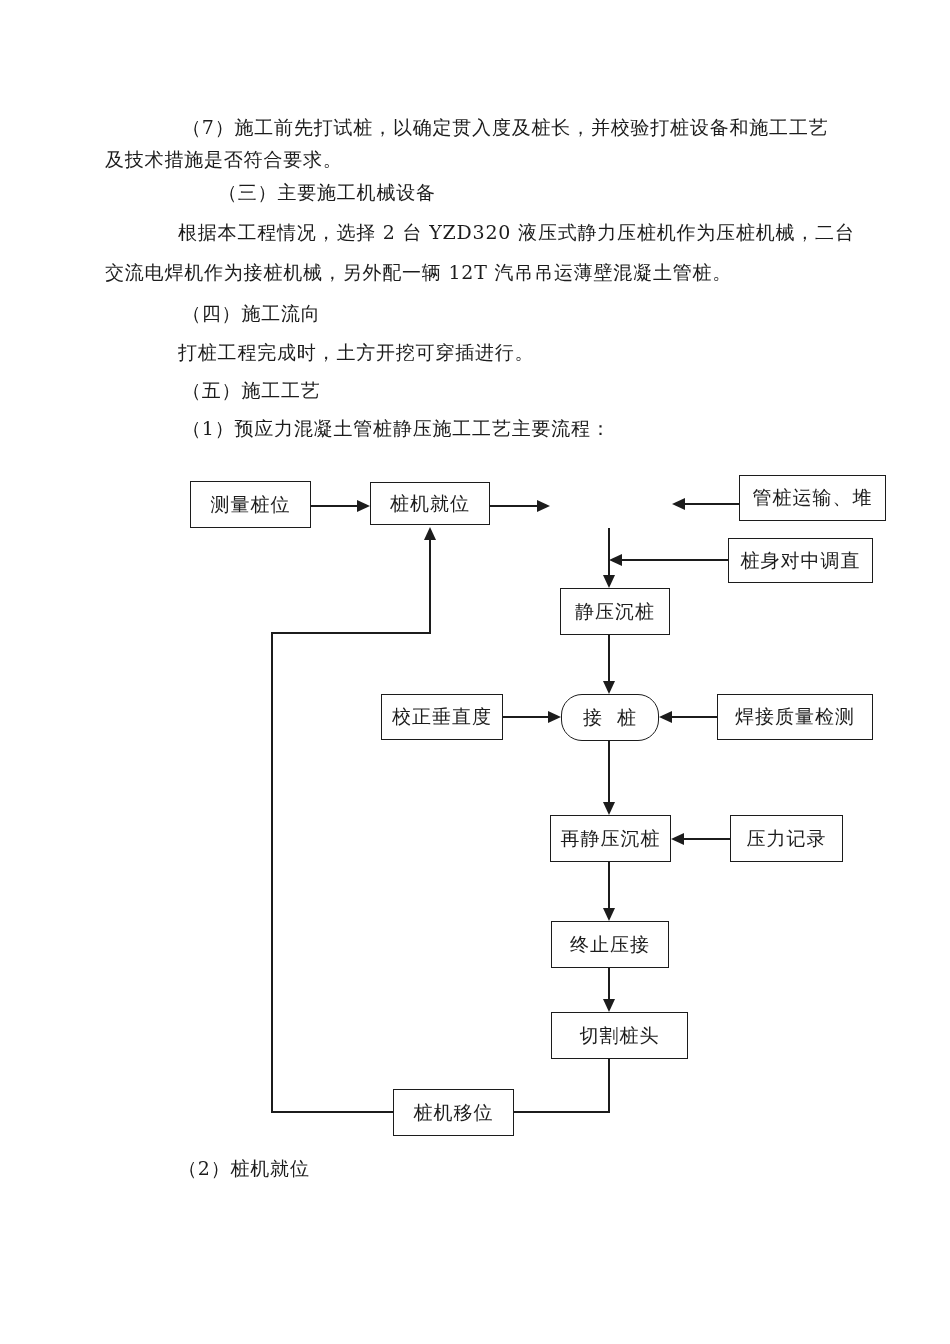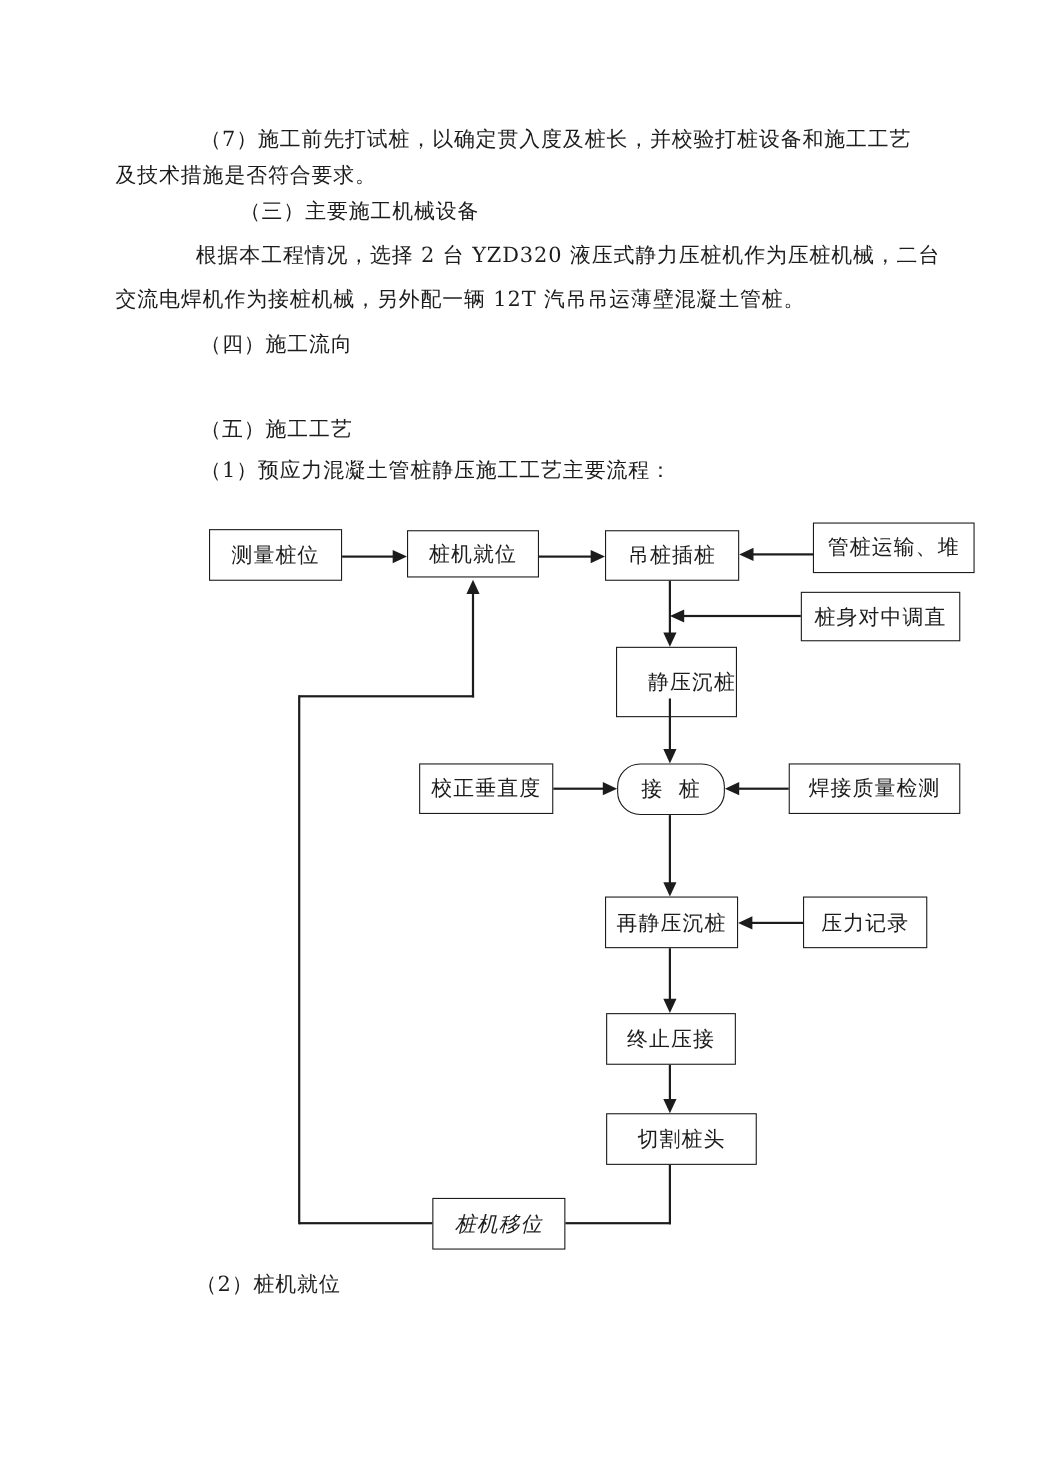--- a/index.html
+++ b/index.html
@@ -47,40 +47,38 @@
 <body>
 
 <div id="page">
 
   <div class="tl" style="left:182px; top:117px;">（7）施工前先打试桩，以确定贯入度及桩长，并校验打桩设备和施工工艺</div>
   <div class="tl" style="left:105px; top:149px;">及技术措施是否符合要求。</div>
   <div class="tl" style="left:182px; top:182px;margin-left:36px;">（三）主要施工机械设备</div>
   <div class="tl" style="left:178px; top:222px;">根据本工程情况，选择 2 台 YZD320 液压式静力压桩机作为压桩机械，二台</div>
   <div class="tl" style="left:105px; top:262px;">交流电焊机作为接桩机械，另外配一辆 12T 汽吊吊运薄壁混凝土管桩。</div>
   <div class="tl" style="left:182px; top:303px;">（四）施工流向</div>
+  <div class="tl" style="left:178px; top:342px;">打桩工程完成时，土方开挖可穿插进行。</div>
   <div class="tl" style="left:182px; top:380px;">（五）施工工艺</div>
   <div class="tl" style="left:182px; top:418px;">（1）预应力混凝土管桩静压施工工艺主要流程：</div>
   <div class="tl" style="left:178px; top:1158px;">（2）桩机就位</div>
 
   <div class="node" style="left:190px; top:481px; width:121px; height:47px;">
     <span>测量桩位</span>
   </div>
   <div class="node" style="left:370px; top:482px; width:120px; height:43px;">
     <span>桩机就位</span>
   </div>
-  <div class="node" style="left:550px; top:482px; width:122px; height:46px;">
-    <span>吊桩插桩</span>
-  </div>
   <div class="node" style="left:728px; top:538px; width:145px; height:45px;">
     <span>桩身对中调直</span>
   </div>
   <div class="node" style="left:739px; top:475px; width:147px; height:46px;">
     <span>管桩运输、堆</span>
   </div>
-  <div class="node" style="left:560px; top:588px; width:110px; height:64px;justify-content:flex-end;">
+  <div class="node" style="left:560px; top:588px; width:110px; height:47px;">
     <span>静压沉桩</span>
   </div>
   <div class="node" style="left:381px; top:694px; width:122px; height:46px;">
     <span>校正垂直度</span>
   </div>
   <div class="node" style="left:561px; top:694px; width:98px; height:47px;border-radius:21px;">
     <span>接  桩</span>
   </div>
   <div class="node" style="left:717px; top:694px; width:156px; height:46px;">
     <span>焊接质量检测</span>
@@ -90,21 +88,21 @@
   </div>
   <div class="node" style="left:730px; top:815px; width:113px; height:47px;">
     <span>压力记录</span>
   </div>
   <div class="node" style="left:551px; top:921px; width:118px; height:47px;">
     <span>终止压接</span>
   </div>
   <div class="node" style="left:551px; top:1012px; width:137px; height:47px;">
     <span>切割桩头</span>
   </div>
-  <div class="node" style="left:393px; top:1089px; width:121px; height:47px;font-style:italic;">
+  <div class="node" style="left:393px; top:1089px; width:121px; height:47px;">
     <span>桩机移位</span>
   </div>
 
   <div class="hline" style="left:311px; top:505px; width:47px;"></div>
   <div class="arr arr-right" style="left:357px; top:500px;"></div>
 
   <div class="hline" style="left:490px; top:505px; width:48px;"></div>
   <div class="arr arr-right" style="left:537px; top:500px;"></div>
 
   <div class="hline" style="left:684px; top:503px; width:56px;"></div>

